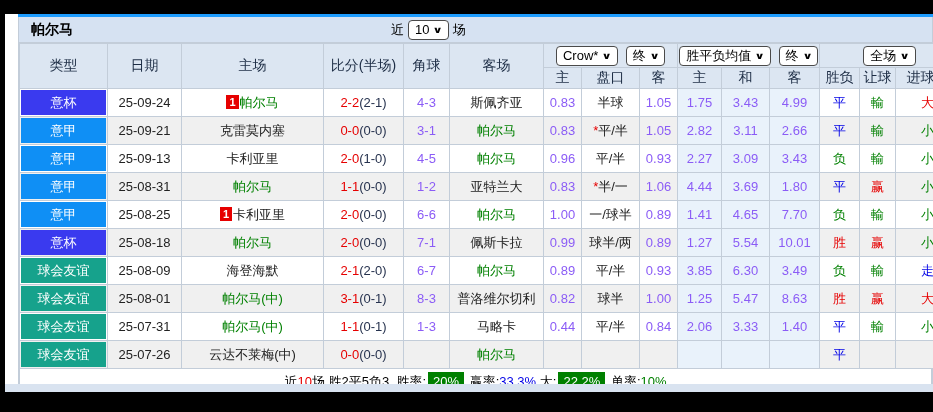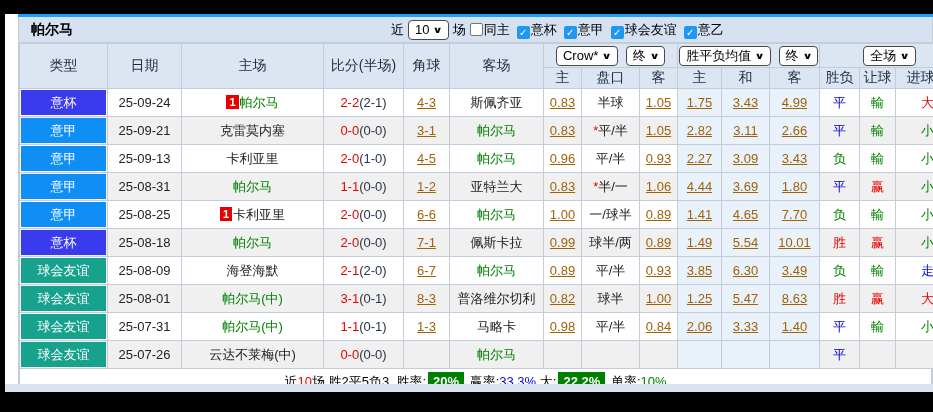--- a/index.html
+++ b/index.html
@@ -29,43 +29,42 @@
   tr.odd td { background: #fff; }
   tr.even td { background: #f0f0f0; }
   tbody td.avg { background: #e9f2fb; }
   .typecell { padding: 0; }
   .typebadge { display: block; margin: 1px; height: 25px; line-height: 25px; color: #fff; font-size: 13px; }
   .teamgreen { color: #008000; }
   .redbadge { display: inline-block; background: #e60000; color: #fff; font-size: 11px; font-weight: bold; padding: 1px 3px; margin-right: 1px; line-height: 12px; vertical-align: 1px; }
   .ft { color: #e60000; }
   .ht { color: #26324e; }
   .star { color: #e60000; }
-  .num { color: #a16207; text-decoration: underline; }
+  .num { color: #8b5cf6; }
   .footer { height: 26px; line-height: 25px; background: #fff; border: 1px solid #c3cdd9; border-top: none; text-align: center; font-size: 13px; color: #000; }
-  .pctbadge { background: #008000; color: #fff; font-weight: bold; padding: 2px 5px; margin: 0 2px; }
+  .pctbadge { background: #008000; color: #fff; font-weight: normal; padding: 2px 5px; margin: 0 2px; }
   .red { color: #e60000; } .blue { color: #0000e6; } .green { color: #008000; }
   .bottomstrip { position: absolute; left: 0; bottom: 0; width: 928px; height: 8px; background: #d9e3f0; }
 </style>
 </head>
 <body>
 
 <div class="panel">
   <div class="tablezone">
     <div class="accent" id="accent" style="background: rgb(30, 157, 255);"></div>
     <div class="wrap">
       <div class="titlebar">
         <span class="title">帕尔马</span>
         <div class="controls">
           <span>近</span>
           <span class="select">
               <span>10</span>
               <span class="chev">∨</span>
             </span>
           <span>场</span>
-          <span id="cbzone"><span class="cb un first"></span><span>同主</span><span class="cb checked">✓</span><span>意杯</span><span class="cb checked">✓</span><span>意甲</span><span class="cb checked">✓</span><span>球会友谊</span><span class="cb checked">✓</span><span>意乙</span></span>
         </div>
       </div>
       <table>
         <colgroup>
           <col style="width:88px">
             <col style="width:74px">
             <col style="width:142px">
             <col style="width:80px">
             <col style="width:46px">
             <col style="width:94px">
@@ -233,21 +232,21 @@
                 <span class="typebadge" style="background: rgb(58, 58, 239);">意杯</span>
               </td>
               <td>25-08-18</td>
               <td><span class="teamgreen">帕尔马</span></td>
               <td><span class="ft">2-0</span><span class="ht">(0-0)</span></td>
               <td class="num">7-1</td>
               <td><span>佩斯卡拉</span></td>
               <td class="num">0.99</td>
               <td>球半/两</td>
               <td class="num">0.89</td>
-              <td class="avg num">1.49</td>
+              <td class="avg num">1.27</td>
               <td class="avg num">5.54</td>
               <td class="avg num">10.01</td>
               <td style="color: rgb(230, 0, 0);">胜</td>
               <td style="color: rgb(230, 0, 0);">赢</td>
               <td style="color: rgb(0, 128, 0);">小</td>
             </tr>
             <tr class="odd">
               <td class="typecell">
                 <span class="typebadge" style="background: rgb(22, 162, 140);">球会友谊</span>
               </td>
@@ -287,21 +286,21 @@
             </tr>
             <tr class="odd">
               <td class="typecell">
                 <span class="typebadge" style="background: rgb(22, 162, 140);">球会友谊</span>
               </td>
               <td>25-07-31</td>
               <td><span class="teamgreen">帕尔马(中)</span></td>
               <td><span class="ft">1-1</span><span class="ht">(0-1)</span></td>
               <td class="num">1-3</td>
               <td><span>马略卡</span></td>
-              <td class="num">0.98</td>
+              <td class="num">0.44</td>
               <td>平/半</td>
               <td class="num">0.84</td>
               <td class="avg num">2.06</td>
               <td class="avg num">3.33</td>
               <td class="avg num">1.40</td>
               <td style="color: rgb(0, 0, 230);">平</td>
               <td style="color: rgb(0, 128, 0);">輸</td>
               <td style="color: rgb(0, 128, 0);">小</td>
             </tr>
             <tr class="even">

